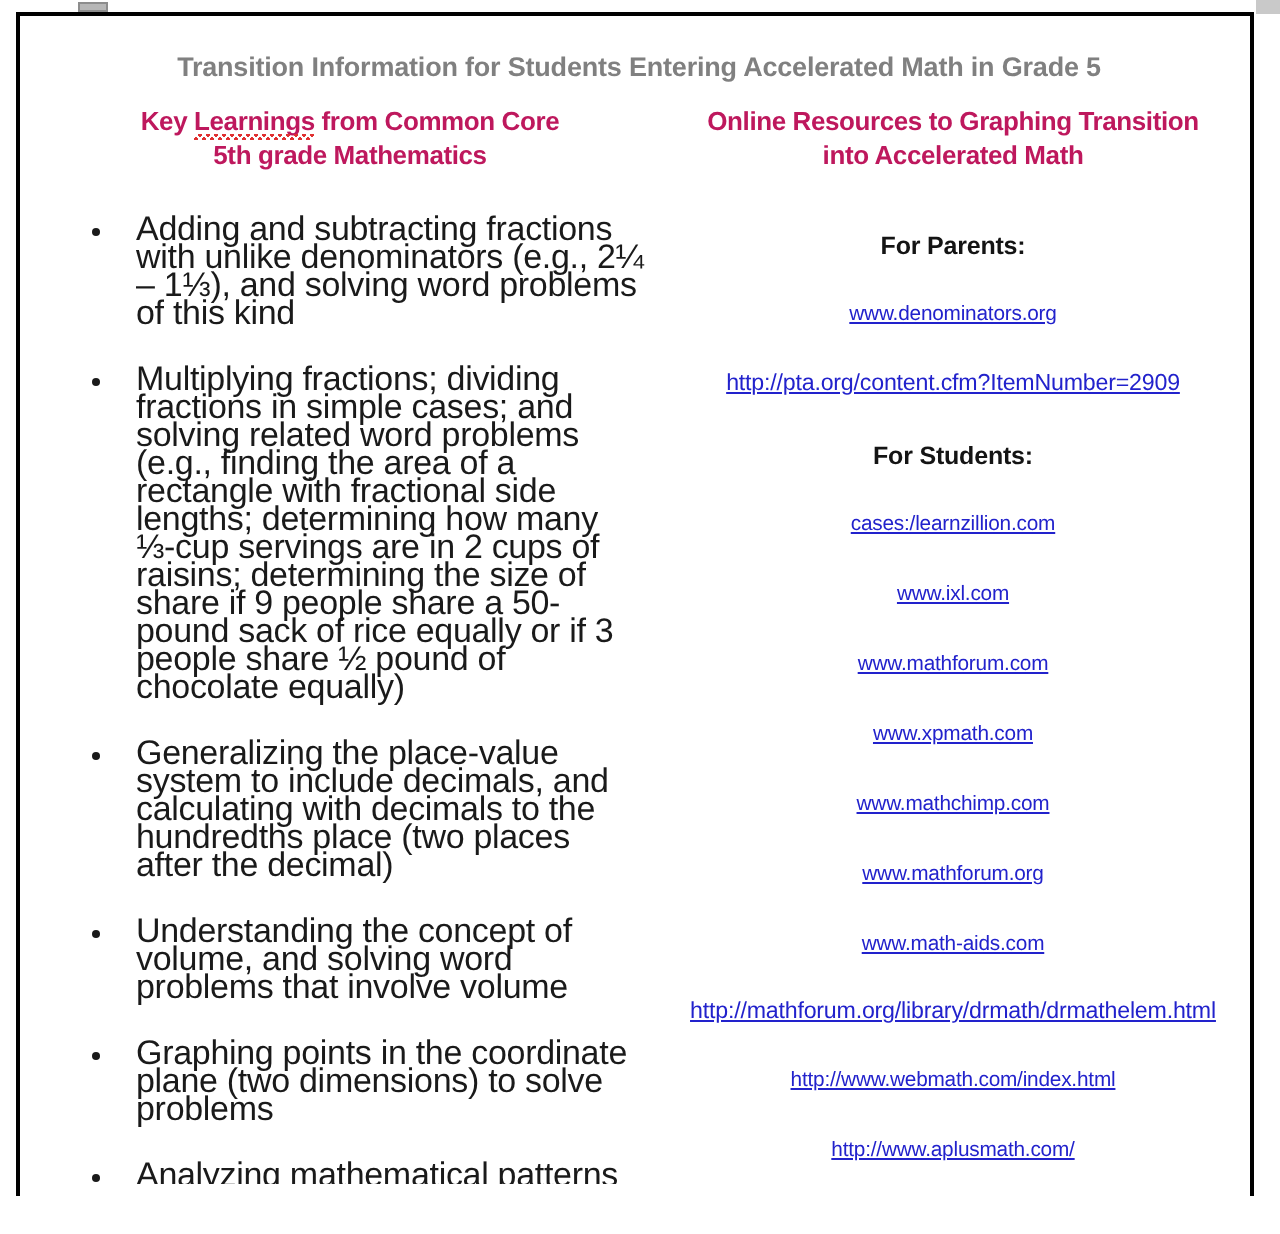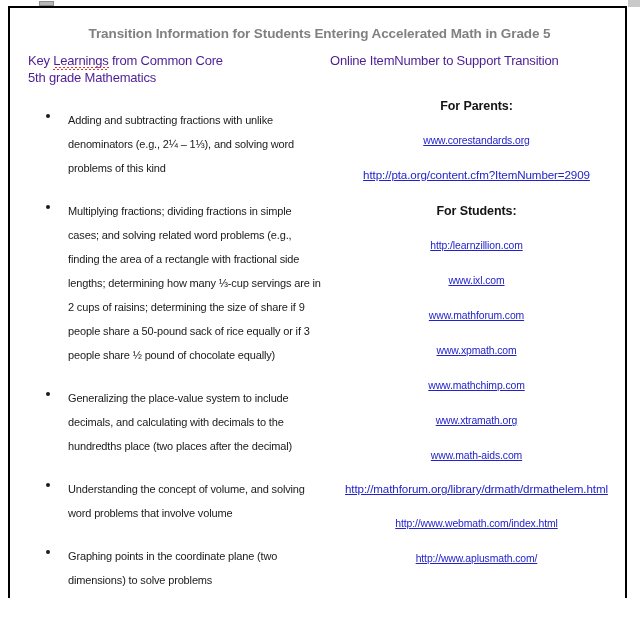--- a/index.html
+++ b/index.html
@@ -96,23 +96,24 @@
   }
   .col-right {
     width: 301px;
     box-sizing: border-box;
     padding-left: 2px;
     padding-right: 6px;
   }
 
   
   .col-heading {
+    text-align: center;
     font-size: 13px;
-    font-weight: normal;
-    color: #4c1d95;
+    font-weight: bold;
+    color: #be185d;
     line-height: 17px;
     letter-spacing: -0.2px;
   }
   .col-heading .line2 { display: block; }
 
   
   .misspelled {
     position: relative;
     display: inline-block;
   }
@@ -134,22 +135,22 @@
   .bullet-list {
     list-style: none;
     margin: 0;
     padding: 0;
     margin-top: 22px;
   }
   .bullet-item {
     position: relative;
     padding-left: 40px;
     margin-bottom: 19px;
-    font-size: 11px;
-    line-height: 24px;
+    font-size: 17px;
+    line-height: 14px;
     color: #1a1a1a;
     letter-spacing: -0.15px;
   }
   .bullet-item:last-child { margin-bottom: 0; }
   .bullet-dot {
     position: absolute;
     left: 18px;
     top: 5.5px;
     width: 4px;
     height: 4px;
@@ -238,54 +239,55 @@
           <li class="bullet-item">
             <span class="bullet-dot"></span>
             <span>Analyzing mathematical patterns and relationships</span>
           </li>
         </ul>
       </div>
 
       <div class="col-right">
 
         <div class="col-heading">
-          <span>Online ItemNumber to Support Transition</span>
+          <span>Online Resources to Graphing Transition</span>
+          <span class="line2">into Accelerated Math</span>
         </div>
 
         <div class="section-heading parents-heading">For Parents:</div>
 
         <ul class="link-list">
           <li class="link-item">
-            <a href="#">www.corestandards.org</a>
+            <a href="#">www.denominators.org</a>
           </li>
           <li class="link-item wide">
             <a href="#">http://pta.org/content.cfm?ItemNumber=2909</a>
           </li>
         </ul>
 
         <div class="section-heading students-heading">For Students:</div>
 
         <ul class="link-list">
           <li class="link-item">
-            <a href="#">http:/learnzillion.com</a>
+            <a href="#">cases:/learnzillion.com</a>
           </li>
           <li class="link-item">
             <a href="#">www.ixl.com</a>
           </li>
           <li class="link-item">
             <a href="#">www.mathforum.com</a>
           </li>
           <li class="link-item">
             <a href="#">www.xpmath.com</a>
           </li>
           <li class="link-item">
             <a href="#">www.mathchimp.com</a>
           </li>
           <li class="link-item">
-            <a href="#">www.xtramath.org</a>
+            <a href="#">www.mathforum.org</a>
           </li>
           <li class="link-item">
             <a href="#">www.math-aids.com</a>
           </li>
           <li class="link-item wide wrap">
             <a href="#">http://mathforum.org/library/drmath/drmathelem.html</a>
           </li>
           <li class="link-item">
             <a href="#">http://www.webmath.com/index.html</a>
           </li>

